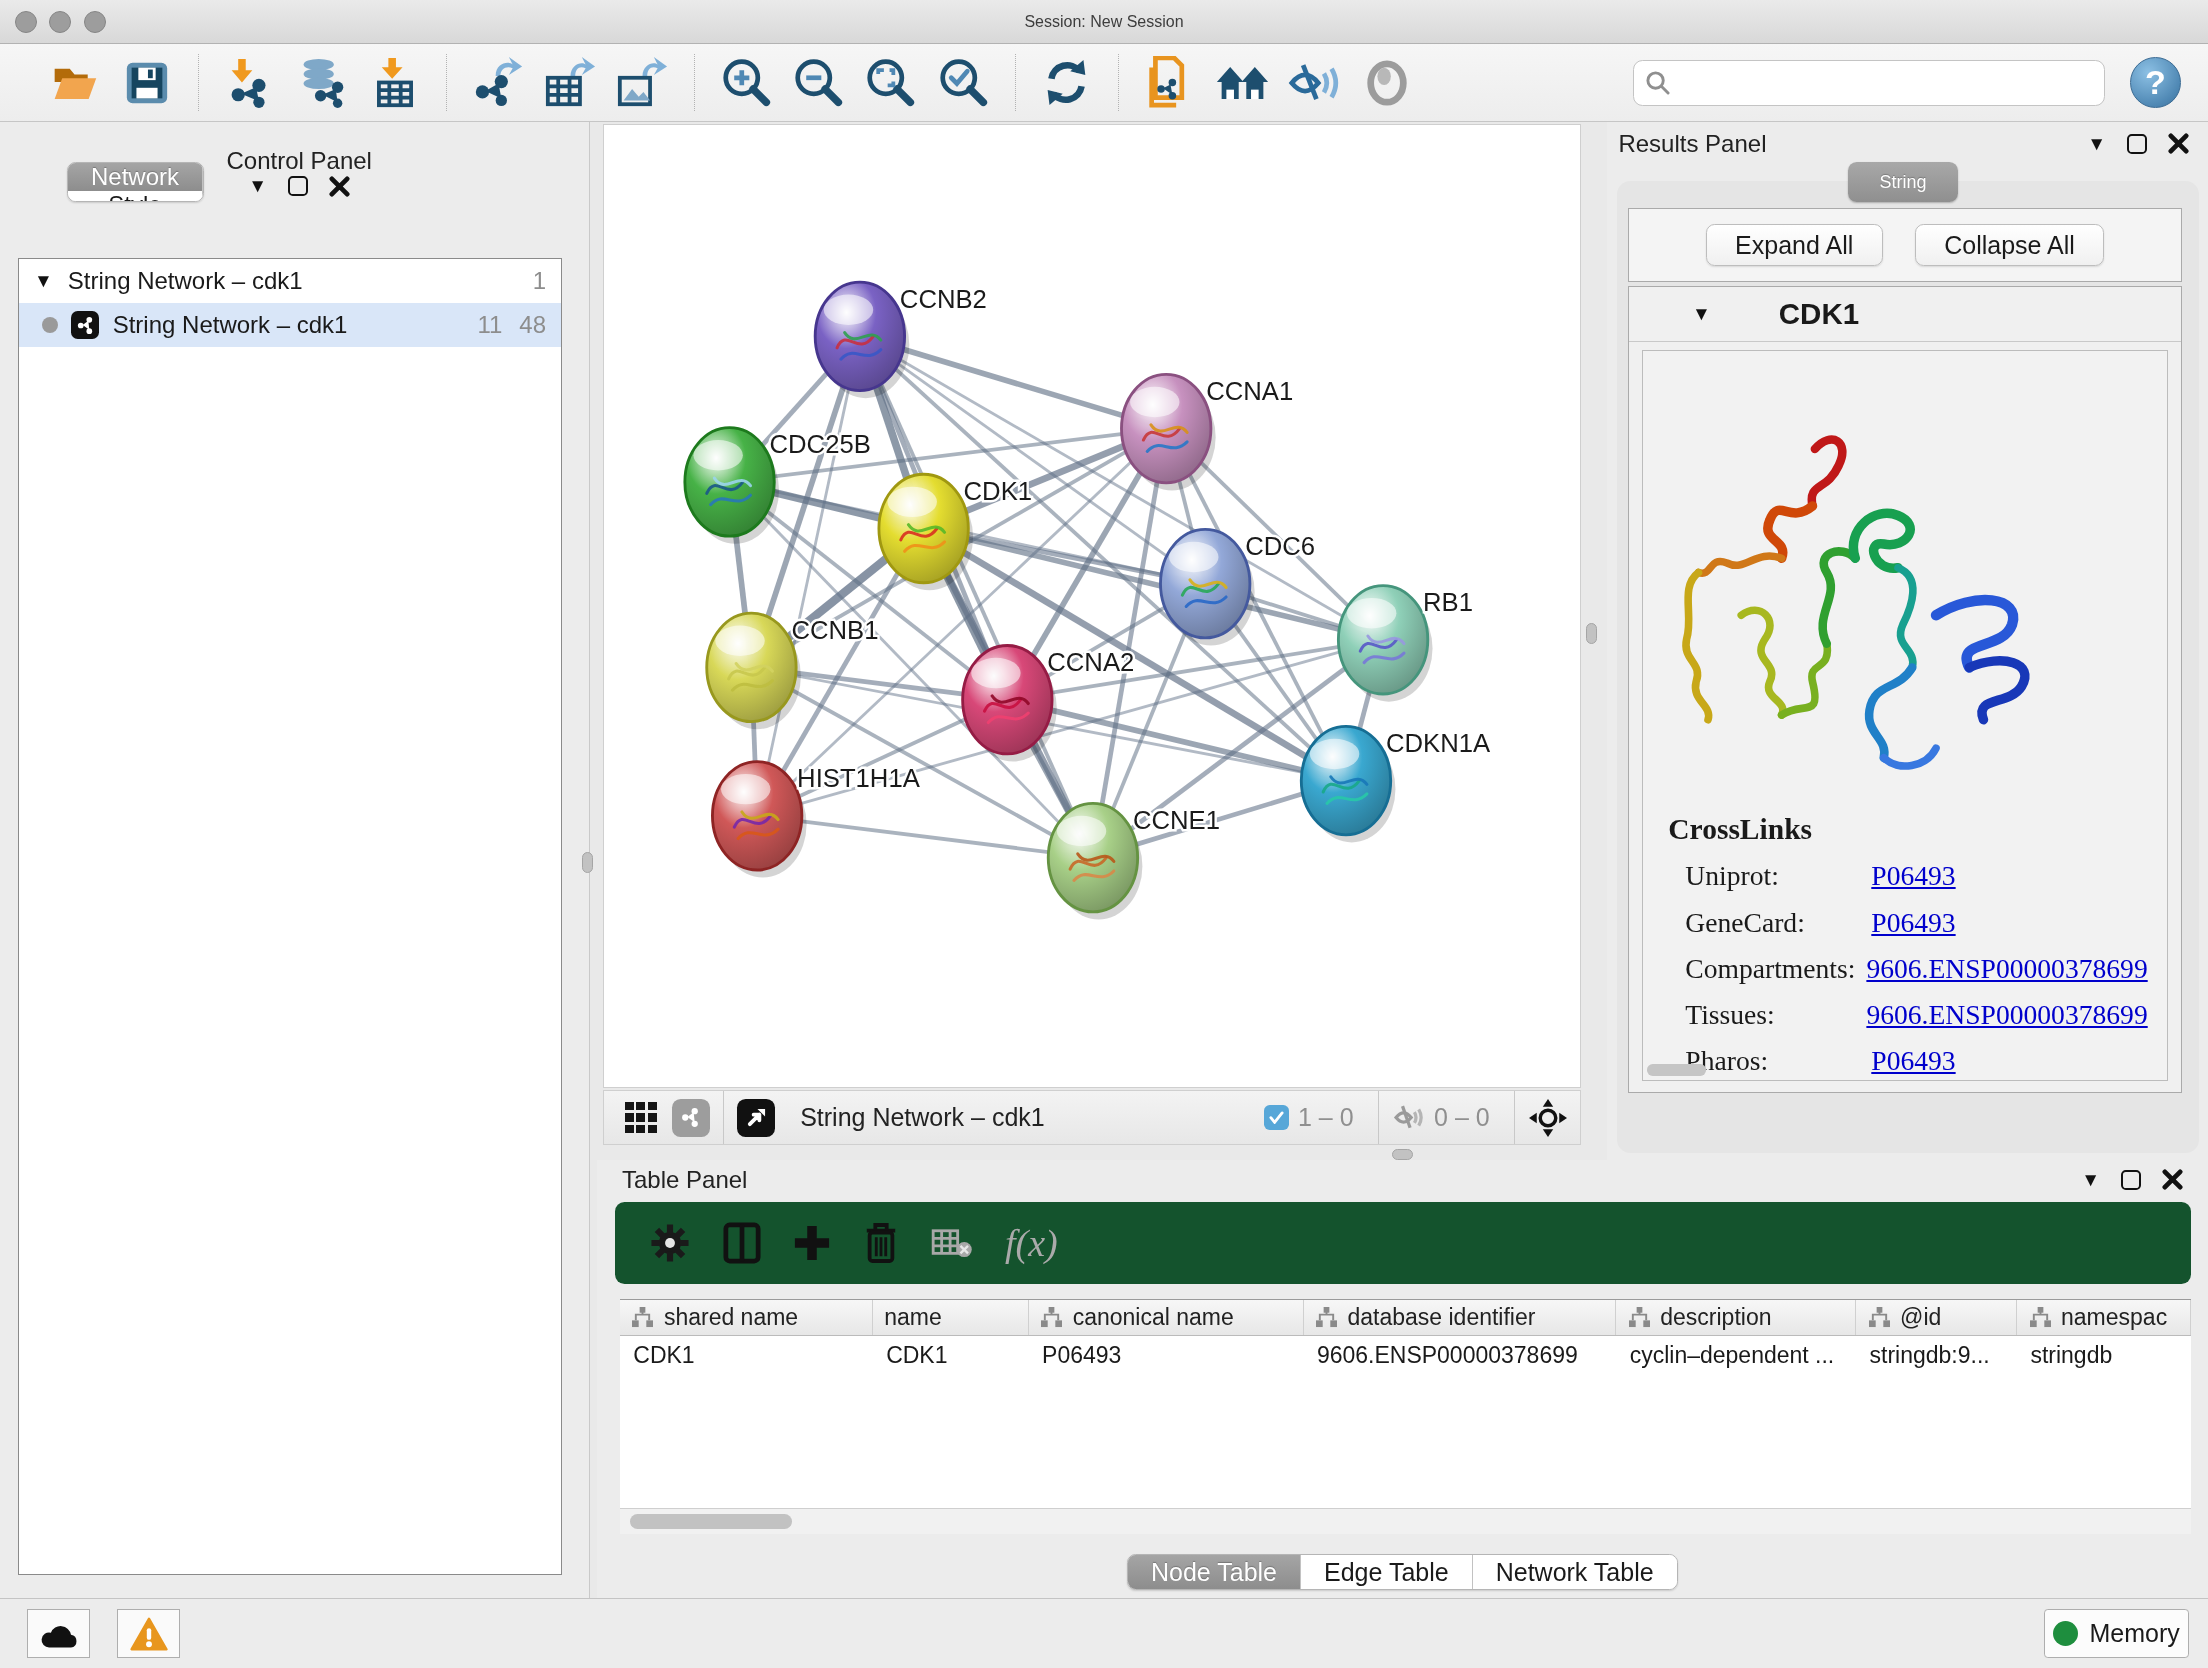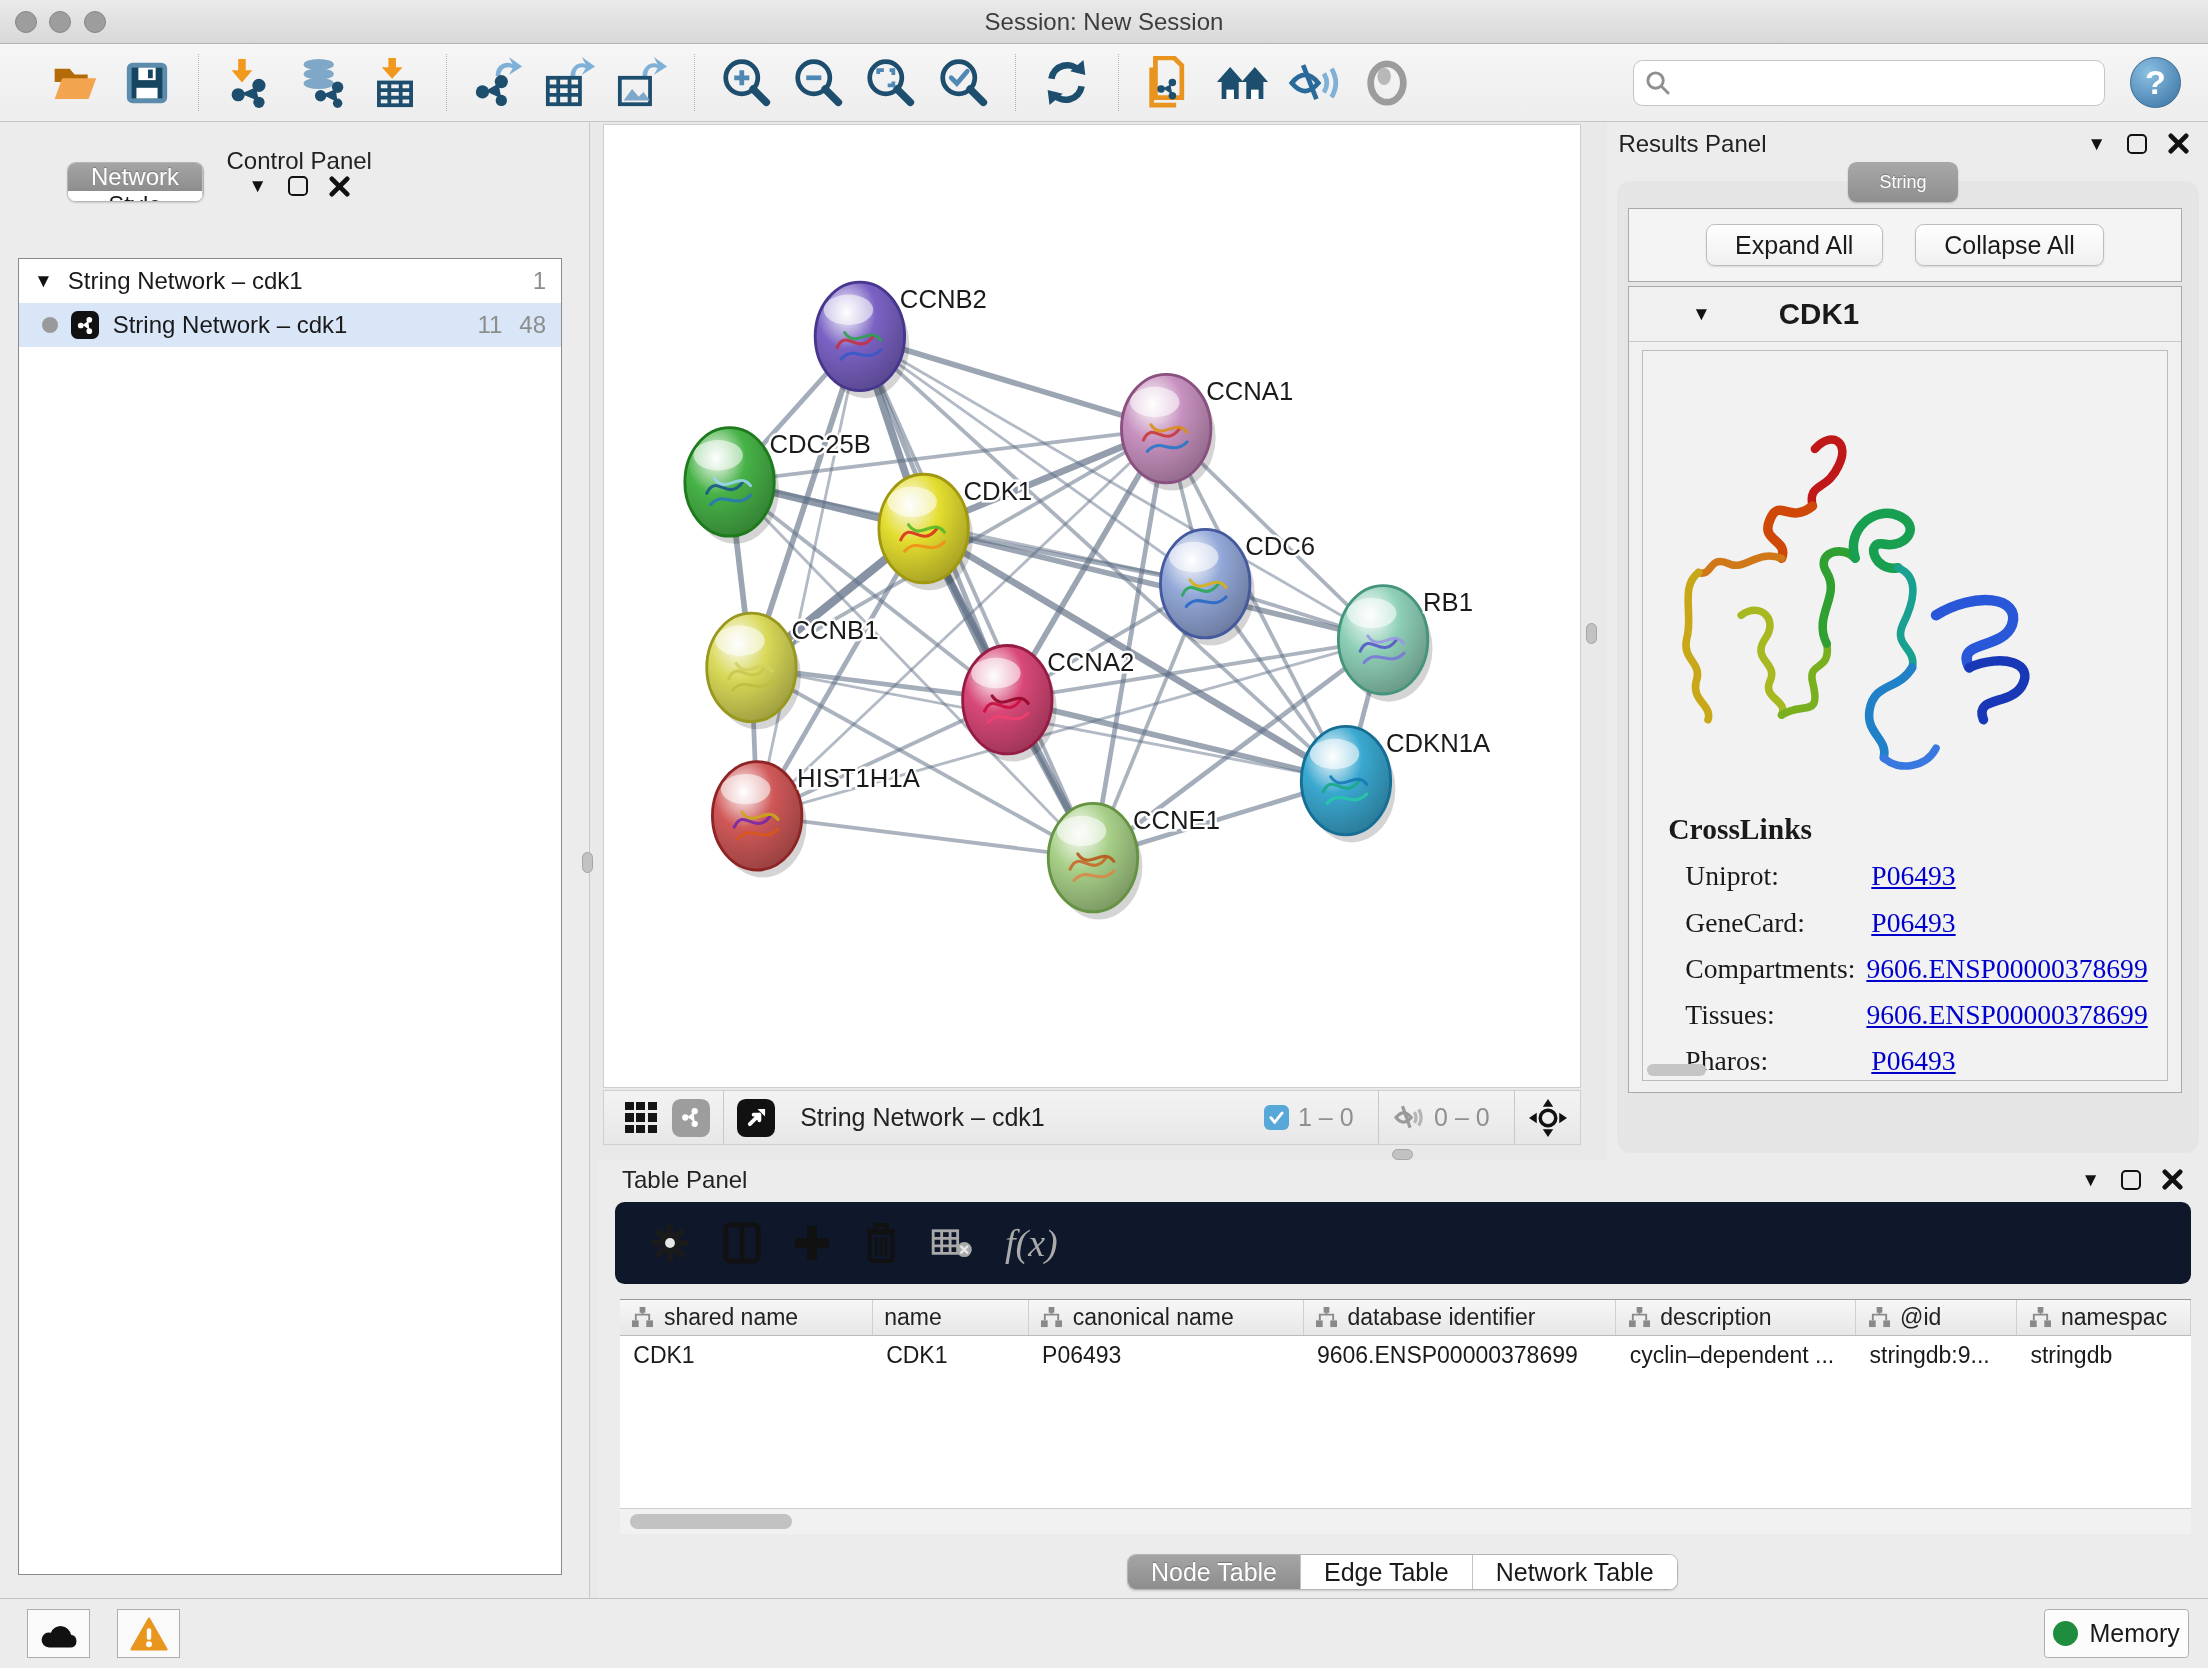--- a/index.html
+++ b/index.html
@@ -4,21 +4,21 @@
 <style>
   * { margin:0; padding:0; box-sizing:border-box; }
   html,body { width:2208px; height:1668px; }
   body { font-family:"Liberation Sans", sans-serif; background:#e9e9e9; position:relative; overflow:hidden; color:#1a1a1a; }
   .abs { position:absolute; }
 
   
   #titlebar { left:0; top:0; width:2208px; height:44px; background:linear-gradient(#eaeaea,#d8d8d8); border-bottom:1px solid #b2b2b2; display:flex; align-items:center; justify-content:center; }
   .lights { position:absolute; left:15px; top:10.5px; display:flex; gap:12.4px; }
   .light { width:22px; height:22px; border-radius:50%; background:#9d9d9d; border:1px solid #868686; }
-  #win-title { font-size:24px; color:#3d3d3d;text-align:right; }
+  #win-title { font-size:16px; color:#3d3d3d;text-align:right; }
 
   
   #toolbar { left:0; top:44px; width:2208px; height:78px; background:linear-gradient(#f6f6f6,#ededed); border-bottom:1px solid #c6c6c6; display:flex; align-items:center; padding:0 27px 0 38px; }
   .tb-ic { width:59px; height:59px; display:flex; align-items:center; justify-content:center; margin:0 6.7px; }
   .tb-sep { border-left:1.9px dotted #b2b2b2; height:57px; margin:0 15px; }
   #search-wrap { margin-left:auto; width:472px; height:46px; border:1.9px solid #c4c4c4; border-radius:9.5px; background:#fff; display:flex; align-items:center; padding:0 11.4px; }
   #search-input { border:none; outline:none; flex:1; font-size:25px; margin-left:9.5px; background:transparent; }
   #help-btn { width:51px; height:51px; border-radius:50%; margin-left:25px; background:radial-gradient(circle at 35% 30%, #8cc0e4, #4f88b4 70%, #3c6f99); color:#fff; font-size:34px; font-weight:bold; display:flex; align-items:center; justify-content:center; border:1px solid #396a93; }
 
   
@@ -77,21 +77,21 @@
   #xl-block { position:absolute; left:25px; top:462px; right:19px; font-family:"Liberation Serif", serif; }
   #xl-heading { font-size:29.5px; font-weight:bold; }
   .xl-row { display:flex; margin-top:14.3px; font-size:27.6px; }
   .xl-label { width:186px; margin-left:17px; }
   .xl-value { color:#0000cc; text-decoration:underline; }
   #gene-scroll { position:absolute; left:3.8px; bottom:3.8px; width:59px; height:11.4px; background:#c5c5c5; border-radius:5.7px; }
 
   
   #table-panel { left:597px; top:1160px; width:1611px; height:438px; background:#ececec; }
   #tp-head { position:absolute; left:25px; right:25px; top:5.7px; display:flex; align-items:center; }
-  #tp-toolbar { position:absolute; left:18px; top:42px; width:1576px; height:82px; background:#0f172a; border-radius:9.5px; display:flex; align-items:center; padding-left:34px; gap:32px; }
+  #tp-toolbar { position:absolute; left:18px; top:42px; width:1576px; height:82px; background:#14532d; border-radius:9.5px; display:flex; align-items:center; padding-left:34px; gap:32px; }
   #fx { font-family:"Liberation Serif", serif; font-style:italic; font-size:38px; color:#aaa; }
   #tp-table { position:absolute; left:23px; top:139px; width:1571px; height:236px; border-top:1.9px solid #9a9a9a; }
   #tp-header { display:flex; height:36px; background:linear-gradient(#f7f7f7,#e7e7e7); border-bottom:1px solid #bbb; }
   .th { display:flex; align-items:center; gap:9.5px; font-size:23px; color:#222; border-right:1px solid #d0d0d0; padding-left:11.4px; overflow:hidden; white-space:nowrap; }
   #tp-body { background:#fff; height:173px; border-bottom:1px solid #cfcfcf; }
   .tr { display:flex; height:38px; align-items:center; }
   .td { font-size:23px; padding-left:13.3px; overflow:hidden; white-space:nowrap; }
   #tp-scroll { height:25px; background:#f1f1f1; display:flex; align-items:center; }
   #tp-thumb { width:162px; height:15px; background:#c2c2c2; border-radius:7.6px; margin-left:9.5px; }
   #tp-tabs { position:absolute; left:530px; top:394px; display:flex; height:36px; border-radius:8.6px; overflow:hidden; border:1px solid #b5b5b5; box-shadow:0 1px 1.9px rgba(0,0,0,.15); }

